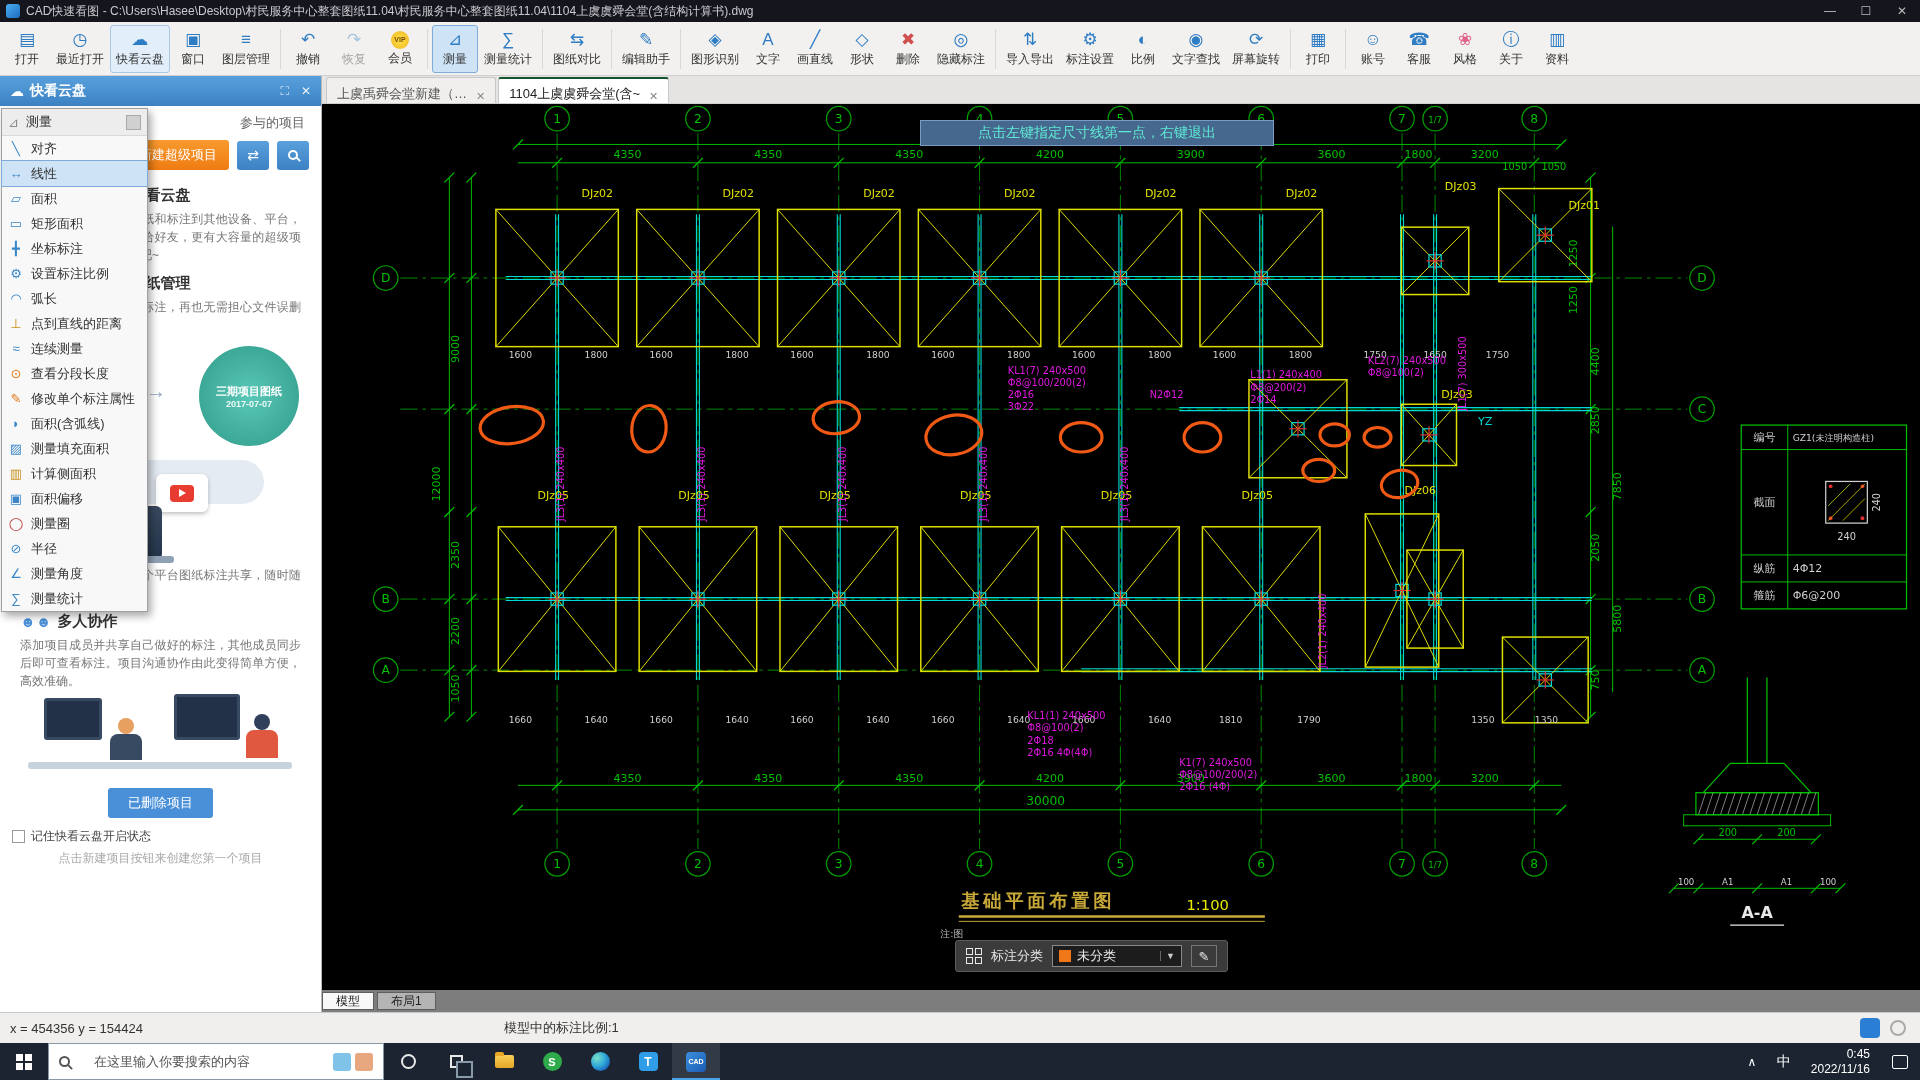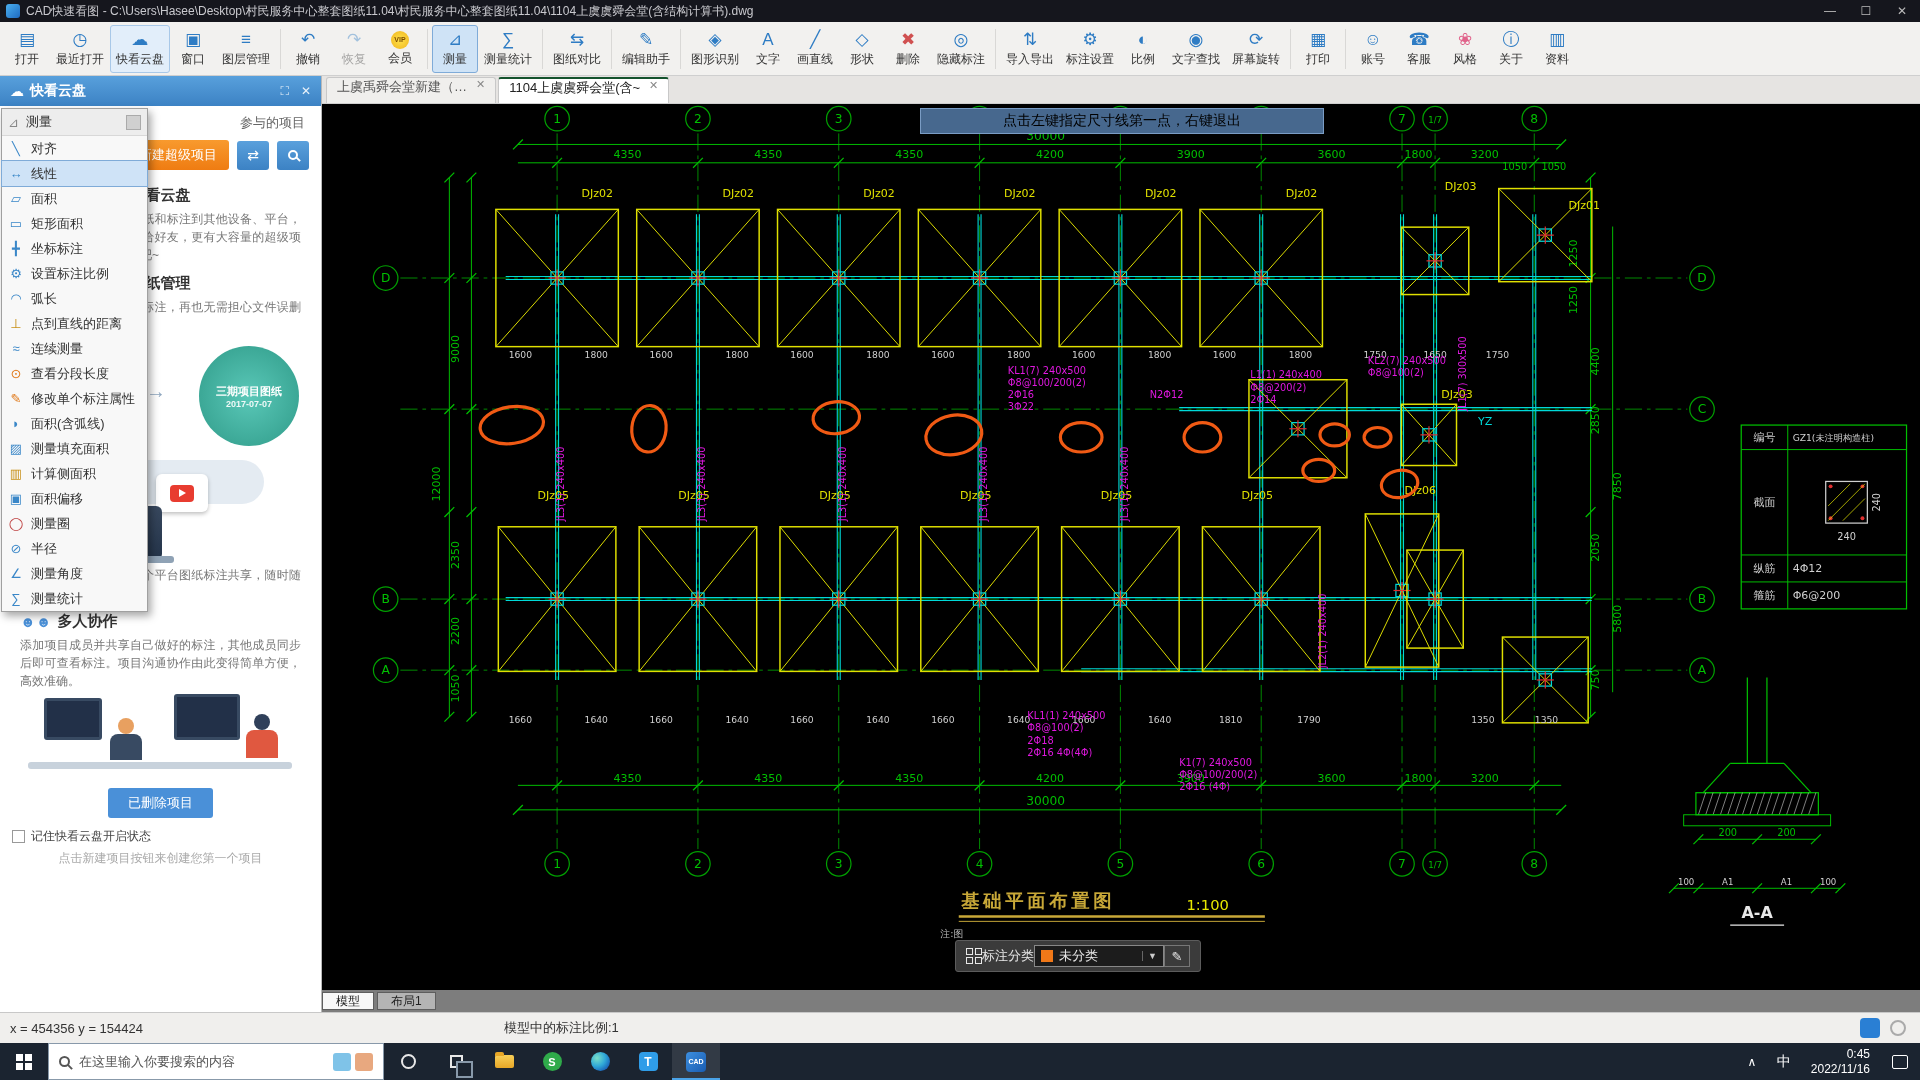--- a/index.html
+++ b/index.html
@@ -69,30 +69,30 @@
 
 .measure-menu{position:absolute;left:1px;top:108px;width:147px;background:#f8f8f8;border:1px solid #a0a0a0;box-shadow:3px 4px 8px rgba(0,0,0,.35);z-index:60}
 .mm-item{height:25px;display:flex;align-items:center;gap:7px;padding:0 6px;font-size:13px;color:#333;cursor:default}
 .mm-item .mi{width:16px;text-align:center;font-size:13px;color:#3a87c8;flex:none}
 .mm-item.active{background:#cfe3f7;outline:1px solid #7fabd8}
 .mm-header{height:27px;background:#ededed;border-bottom:1px solid #d8d8d8;display:flex;align-items:center;gap:7px;padding:0 6px;font-size:13px;color:#333}
 .mm-box{margin-left:auto;width:15px;height:15px;background:#d0d0d0;border:1px solid #aaa}
 
 
 .tabsbar{position:absolute;left:322px;top:76px;width:1598px;height:28px;background:#e6e4e2;display:flex;align-items:flex-end;padding-left:4px;gap:2px;border-bottom:1px solid #cfcfcf;z-index:20}
-.doc-tab{height:26px;display:flex;align-items:flex-start;gap:9px;padding:0 10px;font-size:13px;background:#f0efed;color:#555;border:1px solid #c8c8c8;border-bottom:none;border-radius:3px 3px 0 0;cursor:pointer;white-space:nowrap}
+.doc-tab{height:26px;display:flex;align-items:flex-end;gap:9px;padding:0 10px;font-size:13px;background:#f0efed;color:#555;border:1px solid #c8c8c8;border-bottom:none;border-radius:3px 3px 0 0;cursor:pointer;white-space:nowrap}
 .doc-tab.active{background:#ffffff;color:#222;border-top:2px solid #14532d}
 .tab-close{font-size:11px;color:#888}
 
 
 .canvas{position:absolute;left:322px;top:104px;width:1598px;height:886px;background:#000;overflow:hidden;z-index:10}
 #cad-svg{position:absolute;left:0;top:0}
 #cad-svg text{font-family:"DejaVu Sans",sans-serif}
-.cad-msg{position:absolute;left:598px;top:4px;width:404px;height:26px;background:#47688e;border:1px solid #7a9cc4;color:#000000;font-size:14px;display:flex;align-items:center;justify-content:center;z-index:5;white-space:nowrap}
-.cad-dock{position:absolute;left:633px;top:836px;height:32px;background:#3b3b3b;border:1px solid #5c5c5c;border-radius:3px;display:flex;align-items:center;padding:8px 10px;z-index:5;color:#e8e8e8;font-size:13px}
+.cad-msg{position:absolute;left:598px;top:16px;width:354px;height:26px;background:#47688e;border:1px solid #7a9cc4;color:#5eead4;font-size:14px;display:flex;align-items:center;justify-content:center;z-index:5;white-space:nowrap}
+.cad-dock{position:absolute;left:633px;top:836px;height:32px;background:#3b3b3b;border:1px solid #5c5c5c;border-radius:3px;display:flex;align-items:center;gap:9px;padding:8px 10px;z-index:5;color:#e8e8e8;font-size:13px}
 .dock-grid{display:grid;grid-template-columns:7px 7px;grid-template-rows:7px 7px;gap:2px;cursor:pointer}
 .dock-grid span{border:1.5px solid #e8e8e8}
 .dock-select{width:130px;height:22px;background:#1c1c1c;border:1px solid #888;display:flex;align-items:center;gap:6px;padding:0 6px;font-size:13px;cursor:pointer}
 .swatch{width:12px;height:12px;background:#f07818;flex:none}
 .dd-arrow{margin-left:auto;font-size:9px;color:#ccc;border-left:1px solid #666;padding-left:5px}
 .dock-edit{width:26px;height:22px;border:1px solid #777;display:flex;align-items:center;justify-content:center;font-size:13px;cursor:pointer}
 
 
 .modeltabs{position:absolute;left:322px;top:990px;width:1598px;height:22px;background:#7d7d7d;display:flex;align-items:center;gap:3px;z-index:20}
 .mtab{height:18px;padding:0 13px;font-size:12px;display:flex;align-items:center;background:#b4b4b4;color:#222;border:1px solid #5e5e5e;cursor:pointer}
@@ -102,21 +102,21 @@
 .statusbar{position:absolute;left:0;top:1012px;width:1920px;height:31px;background:#f0efed;border-top:1px solid #c8c8c8;display:flex;align-items:center;font-size:13px;color:#333;z-index:20}
 .sb-coords{padding-left:10px;width:504px}
 .sb-right{margin-left:auto;display:flex;gap:10px;padding-right:14px;align-items:center}
 .sb-blue{width:20px;height:20px;border-radius:4px;background:#2a7fd4}
 .sb-bell{width:16px;height:16px;border-radius:50%;border:2px solid #aaa}
 
 
 .taskbar{position:absolute;left:0;top:1043px;width:1920px;height:37px;background:#1b2430;display:flex;align-items:center;color:#fff;z-index:50}
 .tb-start{width:48px;height:100%;display:flex;align-items:center;justify-content:center;cursor:pointer}
 .win-logo{width:16px;height:16px;background:linear-gradient(#fff,#fff) 0 0/7px 7px no-repeat,linear-gradient(#fff,#fff) 9px 0/7px 7px no-repeat,linear-gradient(#fff,#fff) 0 9px/7px 7px no-repeat,linear-gradient(#fff,#fff) 9px 9px/7px 7px no-repeat}
-.tb-search{width:336px;height:100%;background:#fff;display:flex;align-items:center;gap:9px;padding:0 10px;color:#555;font-size:13px;border:1px solid #8899aa;cursor:text}
+.tb-search{width:336px;height:100%;background:#fff;display:flex;align-items:center;gap:24px;padding:0 10px;color:#555;font-size:13px;border:1px solid #8899aa;cursor:text}
 .mag{width:11px;height:11px;border:2px solid #555;border-radius:50%;position:relative;flex:none}
 .mag::after{content:"";position:absolute;width:6px;height:2px;background:#555;transform:rotate(45deg);right:-5px;bottom:-3px}
 .tb-search .mini-imgs{margin-left:auto;display:flex;gap:4px}
 .tb-search .mini-imgs i{width:18px;height:18px;border-radius:3px;display:block}
 .tb-ico{width:48px;height:100%;display:flex;align-items:center;justify-content:center;position:relative;cursor:pointer}
 .tb-ico.active{background:rgba(255,255,255,.1);box-shadow:inset 0 -2px 0 #4aa3e8}
 .ring{width:15px;height:15px;border:2px solid #e8e8e8;border-radius:50%}
 .taskview{width:13px;height:13px;border:2px solid #e8e8e8;position:relative}
 .taskview::before{content:"";position:absolute;left:4px;top:4px;width:13px;height:13px;border:2px solid #8899aa;background:#1b2430}
 .folder{width:19px;height:13px;background:linear-gradient(#f8cf58,#e8a727);border-radius:2px;position:relative}

